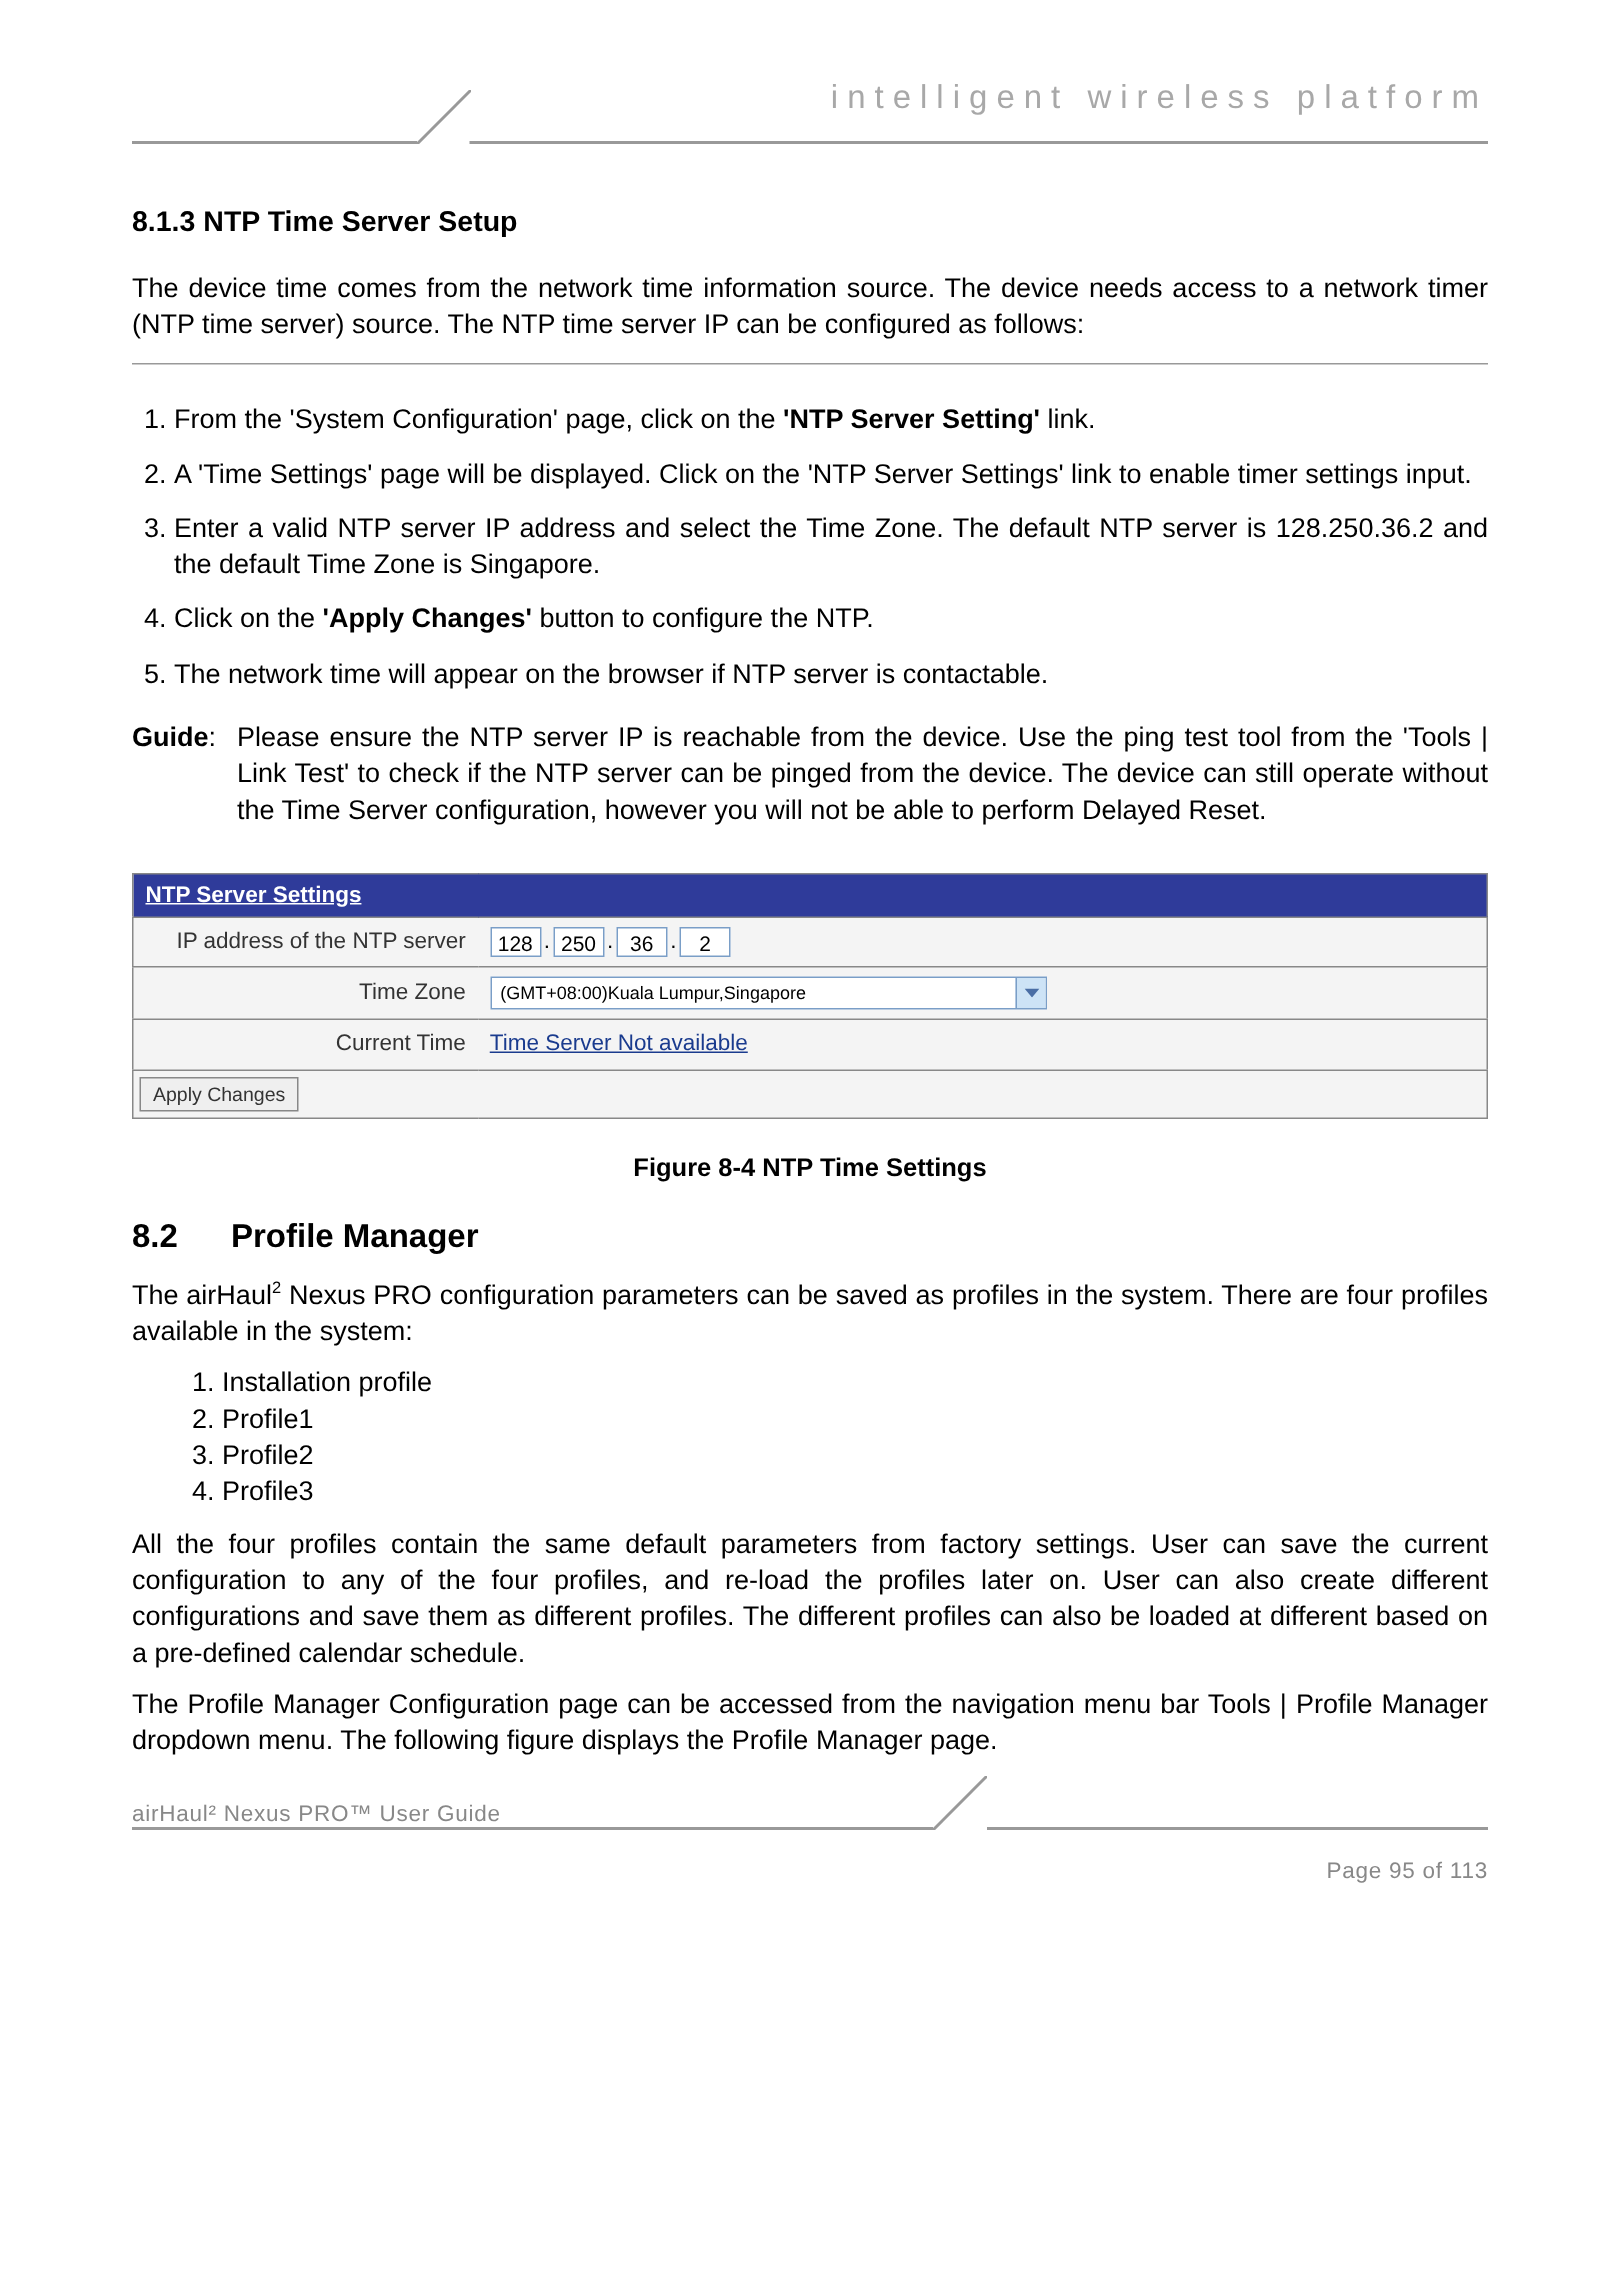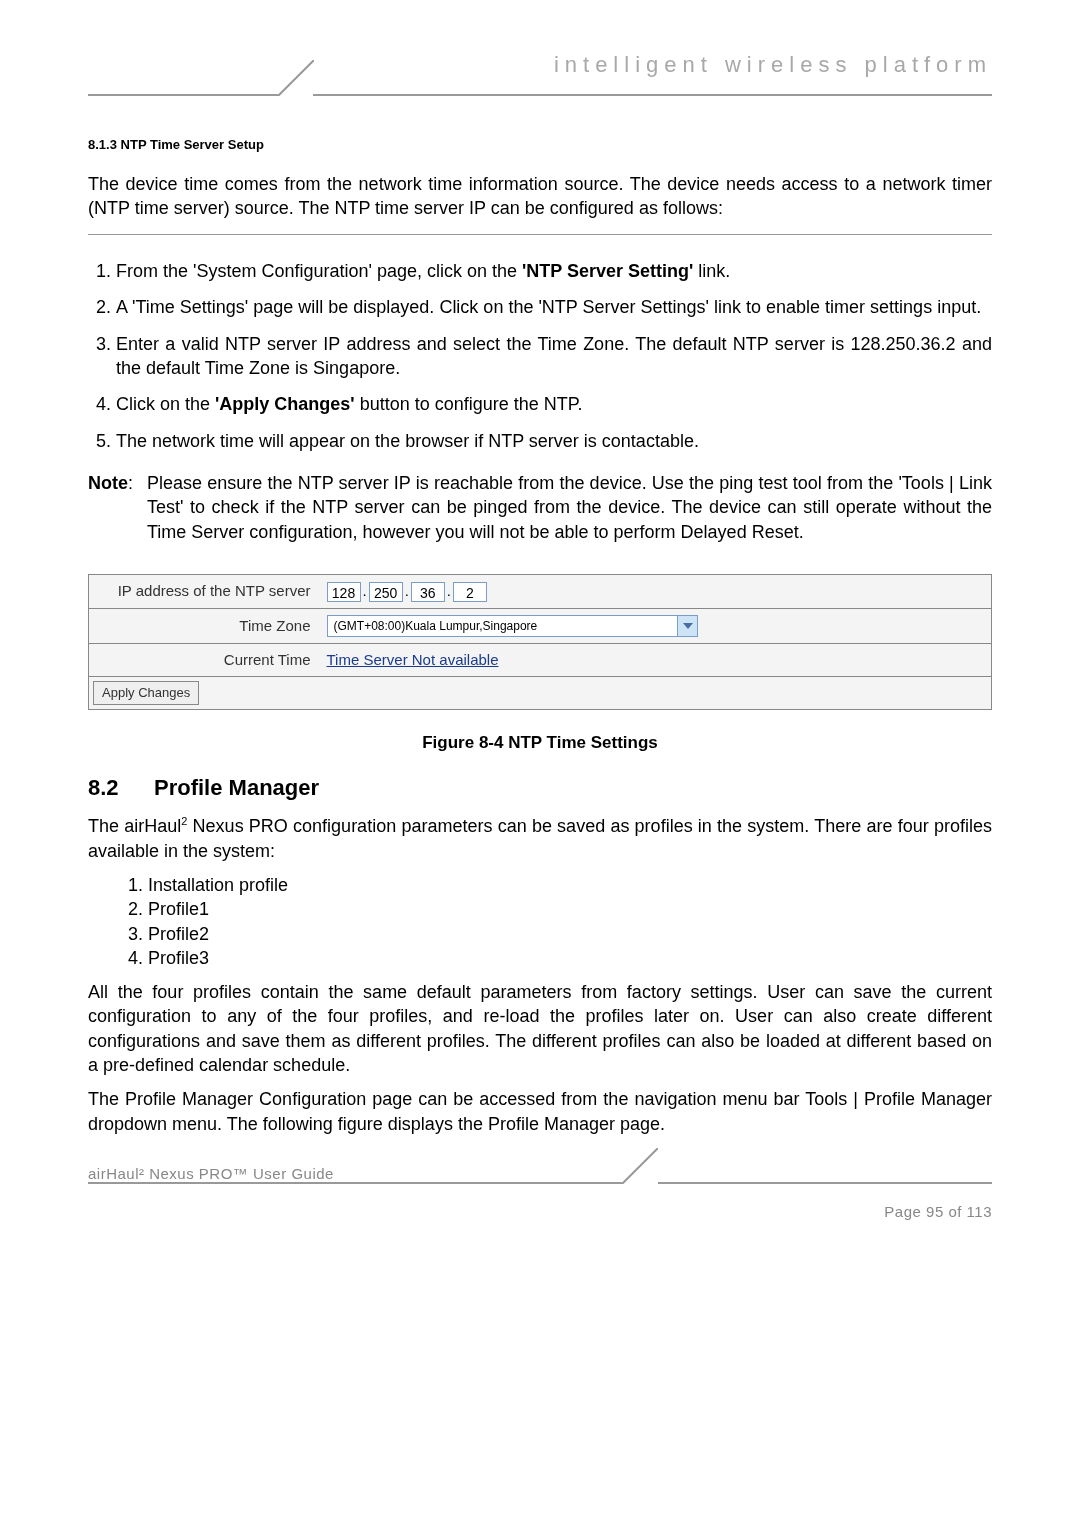--- a/index.html
+++ b/index.html
@@ -46,21 +46,21 @@
   }
   .header-diag {
     position: absolute;
     left: 190px;
     bottom: 0;
     width: 36px;
     height: 36px;
   }
   .header-diag svg { display:block; }
   h3.section-sub {
-    font-size: 13px;
+    font-size: 19px;
     font-weight: bold;
     margin: 34px 0 18px 0;
   }
   p.body-text { text-align: justify; margin: 10px 0; }
   hr.thin { border: none; border-top: 1px solid #999; margin: 14px 0 18px 0; }
   ol.numlist { margin: 12px 0 0 28px; padding: 0; }
   ol.numlist li { padding: 6px 0; text-align: justify; }
   .note-block { display: flex; gap: 14px; margin-top: 12px; text-align: justify; }
   .note-label { flex: 0 0 auto; }
   .note-body { flex: 1 1 auto; }
@@ -216,26 +216,31 @@
     </li>
     <li>A 'Time Settings' page will be displayed.  Click on the 'NTP Server Settings' link to enable timer settings input.</li>
     <li>Enter a valid NTP server IP address and select the Time Zone.  The default NTP server is 128.250.36.2 and the default Time Zone is Singapore.</li>
     <li>
       <span>Click on the </span><b>'Apply Changes'</b><span> button to configure the NTP.</span>
     </li>
     <li>The network time will appear on the browser if NTP server is contactable.</li>
   </ol>
 
   <div class="note-block">
-    <div class="note-label"><b><span>Note</span></b>:</div>
+    <div class="note-label"><b><span>Guide</span></b>:</div>
     <div class="note-body">Please ensure the NTP server IP is reachable from the device. Use the ping test tool from the 'Tools | Link Test' to check if the NTP server can be pinged from the device. The device can still operate without the Time Server configuration, however you will not be able to perform Delayed Reset.</div>
   </div>
 
   <table class="ntp-table">
     <tbody>
+        <tr class="ntp-header-row">
+      <td colspan="2">
+        <span class="ntp-header-link">NTP Server Settings</span>
+      </td>
+    </tr>
     <tr class="ntp-row">
       <td class="ntp-label-cell">IP address of the NTP server</td>
       <td>
         <span class="ip-box">128</span><span class="dot">.</span><span class="ip-box">250</span><span class="dot">.</span><span class="ip-box">36</span><span class="dot">.</span><span class="ip-box">2</span>
       </td>
     </tr>
     <tr class="ntp-row">
       <td class="ntp-label-cell">Time Zone</td>
       <td>
         <span class="select-box">

